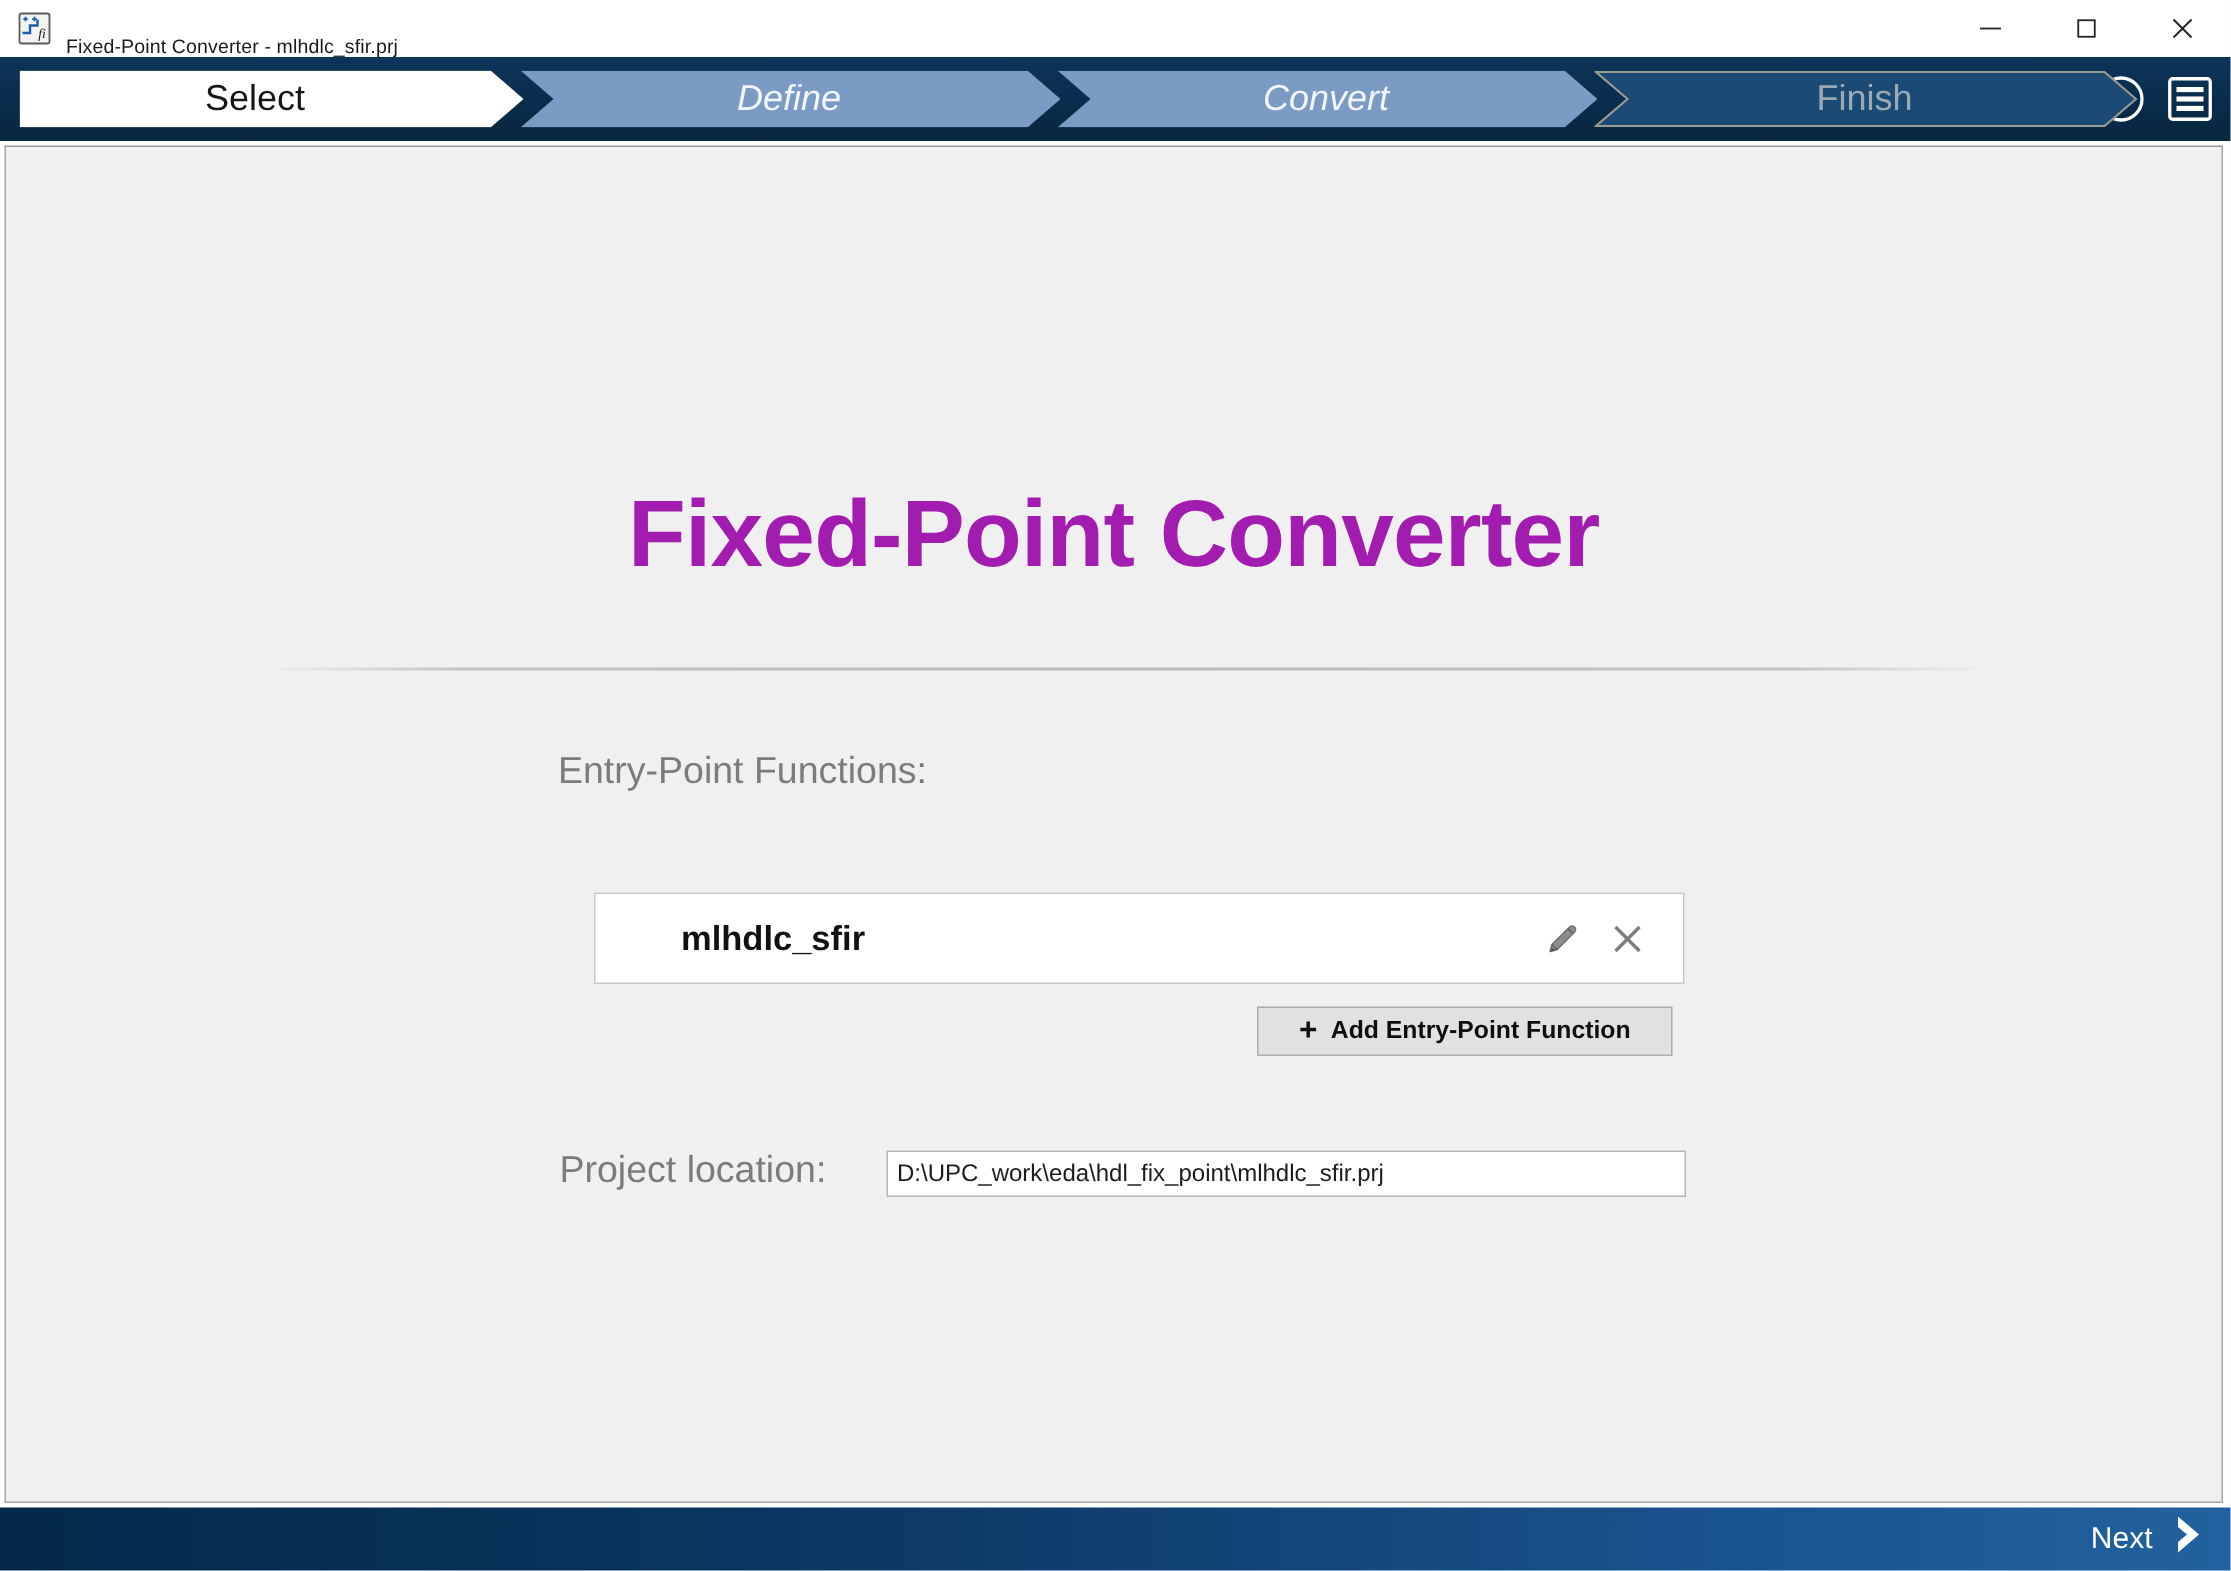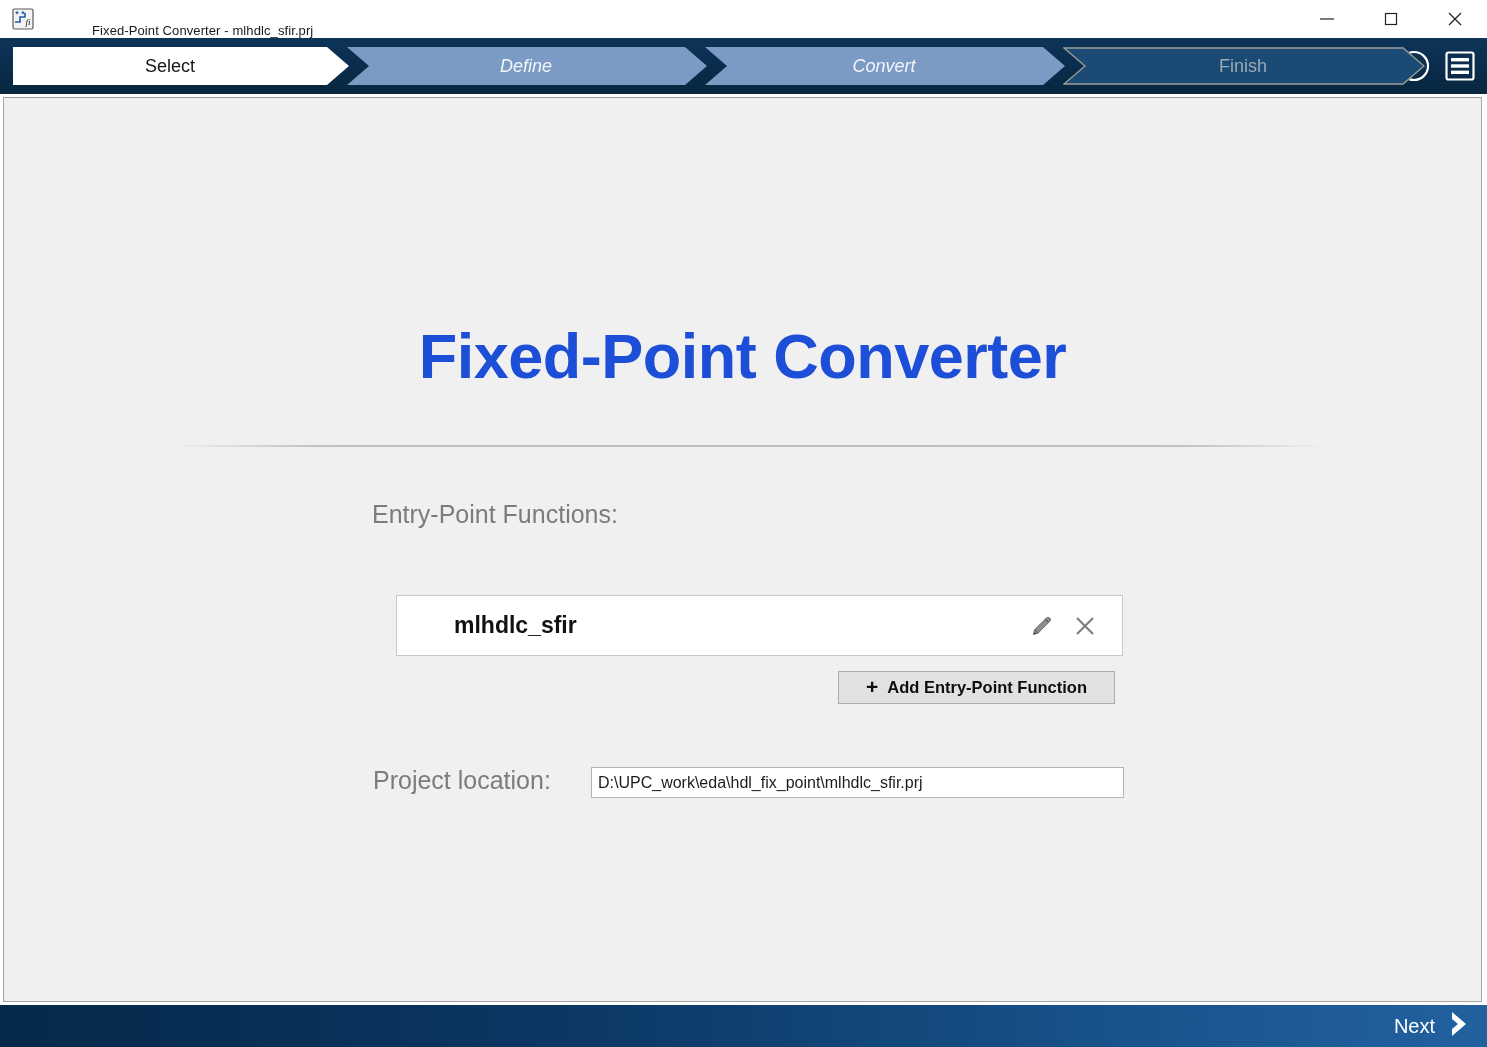--- a/index.html
+++ b/index.html
@@ -16,21 +16,20 @@
   }
 
   
   .titlebar {
     position: absolute;
     left: 0; top: 0;
     width: 1487px; height: 38px;
     background: #ffffff;
     display: flex;
     align-items: center;
-    gap: 48px;
   }
   .app-icon {
     margin-left: 12px;
     width: 22px; height: 22px;
     position: relative;
     flex: 0 0 auto;
   }
   .title-text {
     margin-left: 10px;
     font-size: 13px;
@@ -64,21 +63,21 @@
     height: 38px;
     display: flex;
     align-items: stretch;
   }
   .step {
     position: relative;
     height: 38px;
     display: flex;
     align-items: center;
     justify-content: center;
-    font-size: 18px;
+    font-size: 24px;
     box-sizing: border-box;
   }
   .step span { position: relative; z-index: 3; }
 
   .step-select {
     width: 336px;
     background: #ffffff;
     color: #161616;
     clip-path: polygon(0 0, calc(100% - 22px) 0, 100% 50%, calc(100% - 22px) 100%, 0 100%);
     padding-right: 22px;
@@ -132,21 +131,21 @@
     box-sizing: border-box;
     overflow: hidden;
   }
   .page-title {
     position: absolute;
     left: 0; right: 0;
     top: 222px;
     text-align: center;
     font-size: 63px;
     font-weight: bold;
-    color: #1d4ed8;
+    color: #a21caf;
     letter-spacing: -0.5px;
   }
   .divider {
     position: absolute;
     left: 170px;
     top: 347px;
     width: 1153px;
     height: 2px;
     background: linear-gradient(to right, rgba(190,190,190,0) 0%, #c2c2c2 12%, #bcbcbc 50%, #c2c2c2 88%, rgba(190,190,190,0) 100%);
   }

